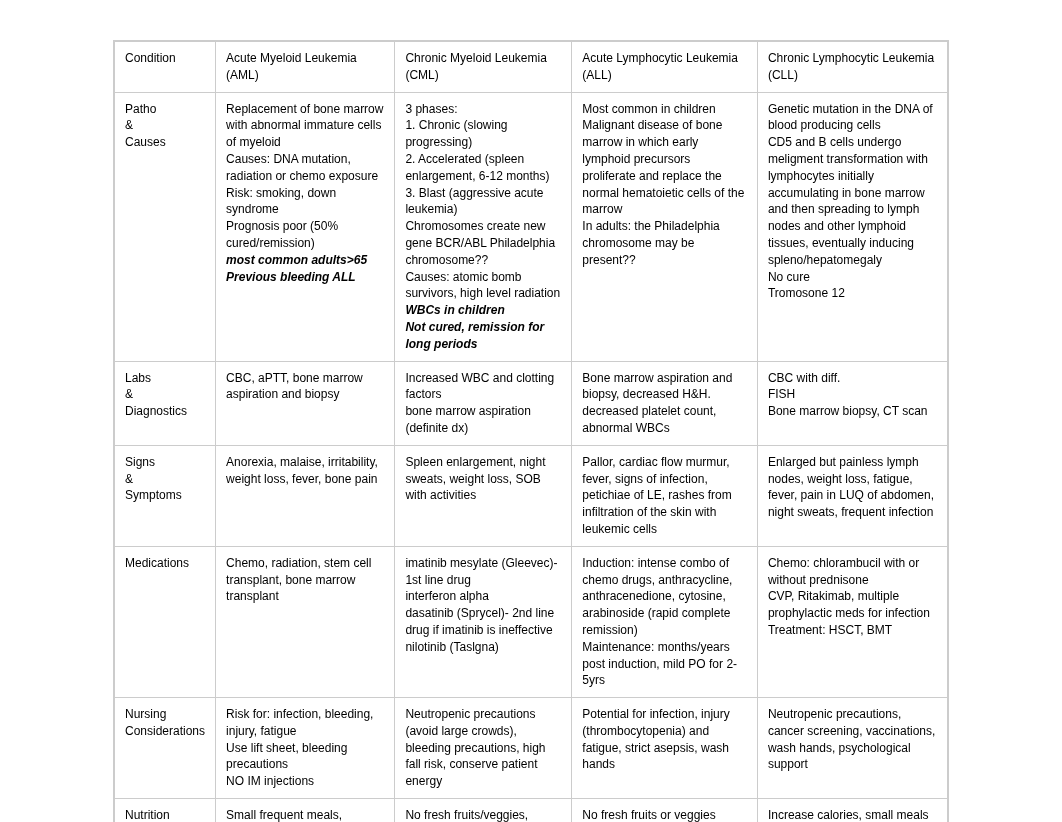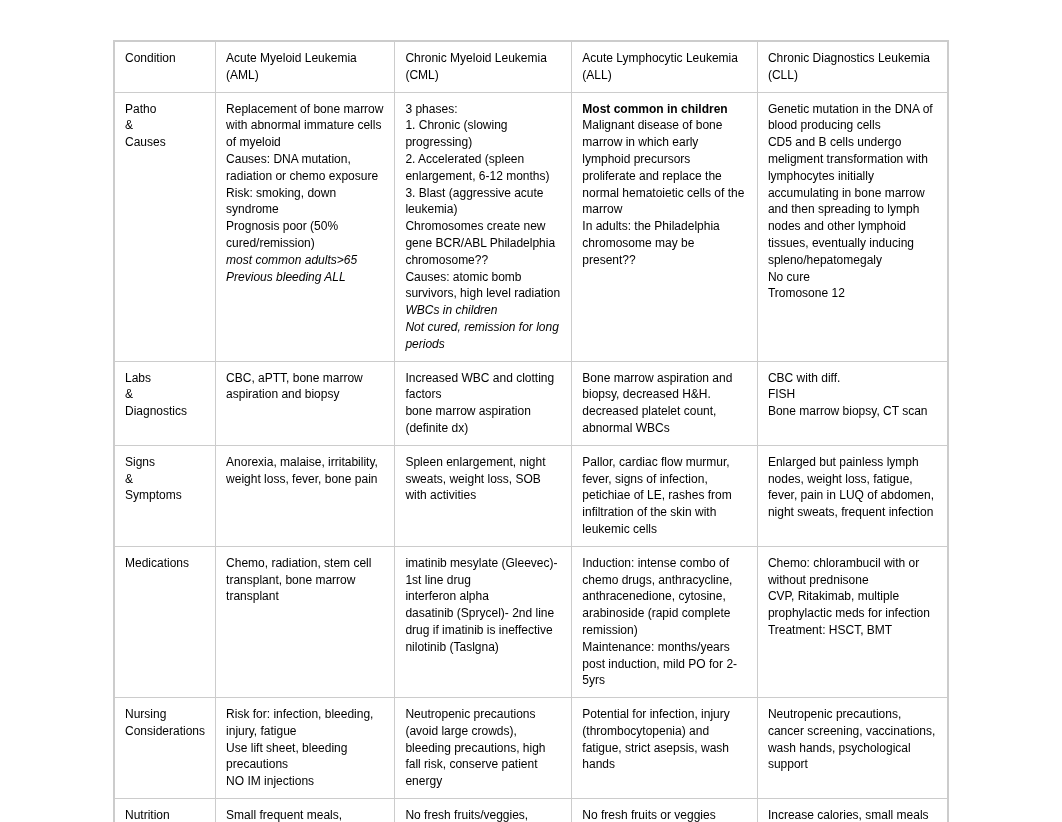--- a/index.html
+++ b/index.html
@@ -27,42 +27,42 @@
       vertical-align: top;
       line-height: 1.4;
     }
     td:first-child {
       width: 100px;
       font-weight: normal;
     }
     td:nth-child(2), td:nth-child(3), td:nth-child(4), td:nth-child(5) {
       width: 230px;
     }
-    .bold { font-weight: bold; }
-    .italic { font-style: italic; }
+    .bold { font-weight: normal; }
+    .italic { font-style: italic; font-weight: bold; }
     tr:nth-child(odd) td {
       background: #fff;
     }
     tr:nth-child(even) td {
       background: #fff;
     }
   </style>
 </head>
 <body>
 
 <div class="table-wrapper">
   <table>
     <tbody>
 
       <tr>
         <td>Condition</td>
         <td>Acute Myeloid Leukemia (AML)</td>
         <td>Chronic Myeloid Leukemia (CML)</td>
         <td>Acute Lymphocytic Leukemia (ALL)</td>
-        <td>Chronic Diagnostics Leukemia (CLL)</td>
+        <td>Chronic Lymphocytic Leukemia (CLL)</td>
       </tr>
 
       <tr>
         <td>Patho<br>&amp;<br>Causes</td>
         <td>
           Replacement of bone marrow with abnormal immature cells of myeloid<br>
           Causes: DNA mutation, radiation or chemo exposure<br>
           Risk: smoking, down syndrome<br>
           Prognosis poor (50% cured/remission)<br>
           <span class="italic">most common adults&gt;65</span><br>

